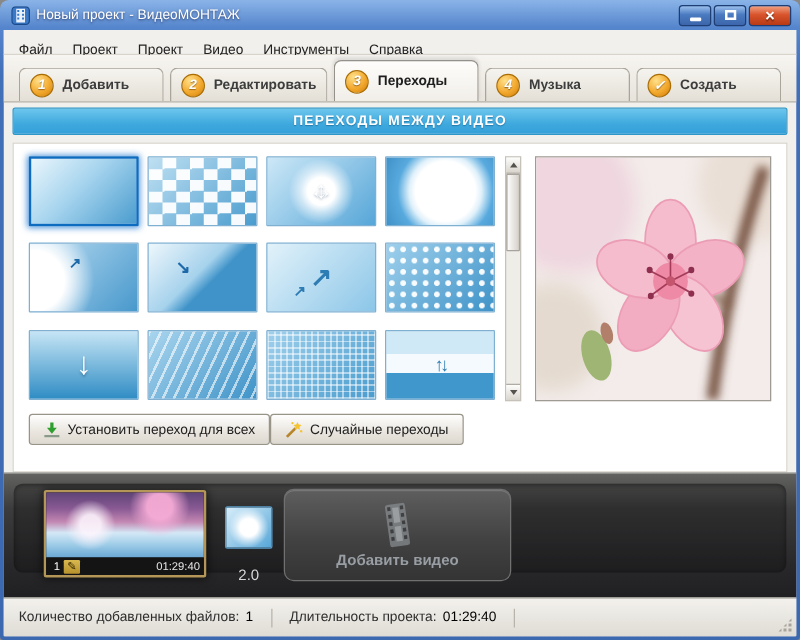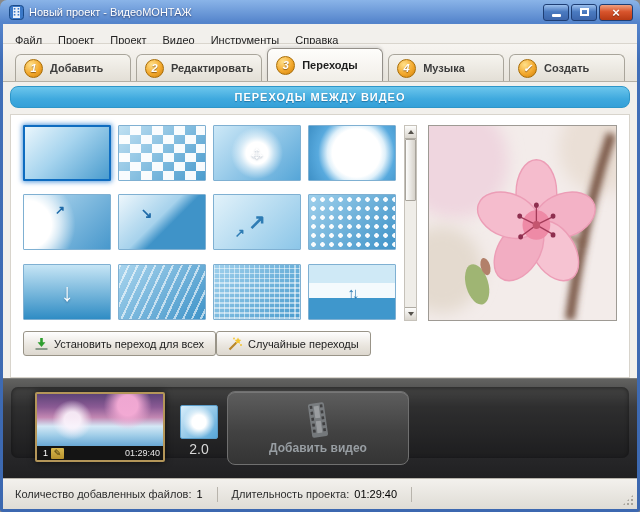--- a/index.html
+++ b/index.html
@@ -36,21 +36,21 @@
         border-radius:6px 6px 0 0; cursor:default; }
   .tab.active{ height:33px; background:linear-gradient(180deg,#fefdfb,#f1eee8); border-color:#94908; border-color:#94908a; box-shadow:0 -2px 3px rgba(0,0,0,.10); position:relative; z-index:2; }
   .badge{ width:19px; height:19px; flex:none; border-radius:50%;
           background:radial-gradient(circle at 35% 28%, #ffe08a, #f3a92e 55%, #cf7d07);
           border:1px solid #a96d05; color:#fff; font-size:11px; font-weight:bold; font-style:italic;
           display:flex; align-items:center; justify-content:center; text-shadow:0 1px 1px rgba(110,60,0,.7); }
   .tab-label{ font-size:11px; font-weight:bold; color:#3c3c3c; white-space:nowrap; }
   .tab.active .tab-label{ color:#1e1e1e; }
 
   
-  .band{ height:22px; margin:4px 7px 6px; border-radius:8px; border:1px solid #2e96c8;
+  .band{ height:22px; margin:4px 7px 6px; border-radius:2px; border:1px solid #2e96c8;
          background:linear-gradient(180deg,#6cc6ec,#3fa9de 60%,#35a0d8);
          display:flex; align-items:center; justify-content:center; }
   .band span{ color:#fff; font-size:11px; font-weight:bold; letter-spacing:1px; text-shadow:0 1px 1px rgba(0,60,100,.45); }
 
   
   .panel{ margin:0 7px; height:264px; background:#fff; border:1px solid #d8d4cc; position:relative; }
   .panel-main{ display:flex; padding:10px 10px 0 12px; }
   .grid{ display:grid; grid-template-columns:repeat(4,88px); gap:12px 7px; width:373px; flex:none; }
   .thumb{ width:88px; height:56px; border:1px solid #7fb0d2; border-radius:1px; position:relative; overflow:hidden;
           background:linear-gradient(135deg,#eaf6fc 0%,#a6d4ee 45%,#4a9cce 100%); cursor:pointer; }
@@ -127,21 +127,21 @@
   .clip-bar{ height:14px; background:#141414; display:flex; align-items:center; padding:0 3px; }
   .clip-num{ color:#fff; font-size:9px; padding:0 3px; }
   .pencil{ width:13px; height:11px; background:linear-gradient(180deg,#d8b850,#b8922c); color:#3c2c00; font-size:9px;
            display:flex; align-items:center; justify-content:center; border-radius:1px; cursor:pointer; }
   .clip-time{ margin-left:auto; color:#e6e6e6; font-size:9px; }
   .trans-wrap{ position:absolute; left:176px; top:26px; width:40px; text-align:center; }
   .trans-thumb{ width:38px; height:34px; margin:0 auto; border:1px solid #5a9cc8; border-radius:2px; cursor:pointer;
     background:
       radial-gradient(circle at 50% 50%, #fff 0 7px, rgba(255,255,255,.5) 11px, transparent 16px),
       linear-gradient(135deg,#d8eefa,#56a6d8); }
-  .trans-dur{ color:#d8d8d8; font-size:14px; margin-top:2px; }
+  .trans-dur{ color:#d8d8d8; font-size:12px; margin-top:14px; }
   .add-video{ position:absolute; left:224px; top:12px; width:182px; height:74px; border-radius:8px;
               background:linear-gradient(180deg,#5e5e5e,#424242 55%,#343434); border:1px solid #707070;
               box-shadow:inset 0 1px 0 rgba(255,255,255,.16); display:flex; flex-direction:column; align-items:center;
               justify-content:center; gap:3px; cursor:pointer; }
   .add-video span{ color:#989ea3; font-size:12px; font-weight:bold; }
 
   
   .statusbar{ height:31px; background:linear-gradient(180deg,#f3f1ed,#dfdcd5); border-top:1px solid #b8b4ac;
               display:flex; align-items:center; padding:0 12px; font-size:11px; color:#2e2e2e; position:relative; }
   .sgroup{ display:flex; gap:5px; white-space:nowrap;text-align:center; }

